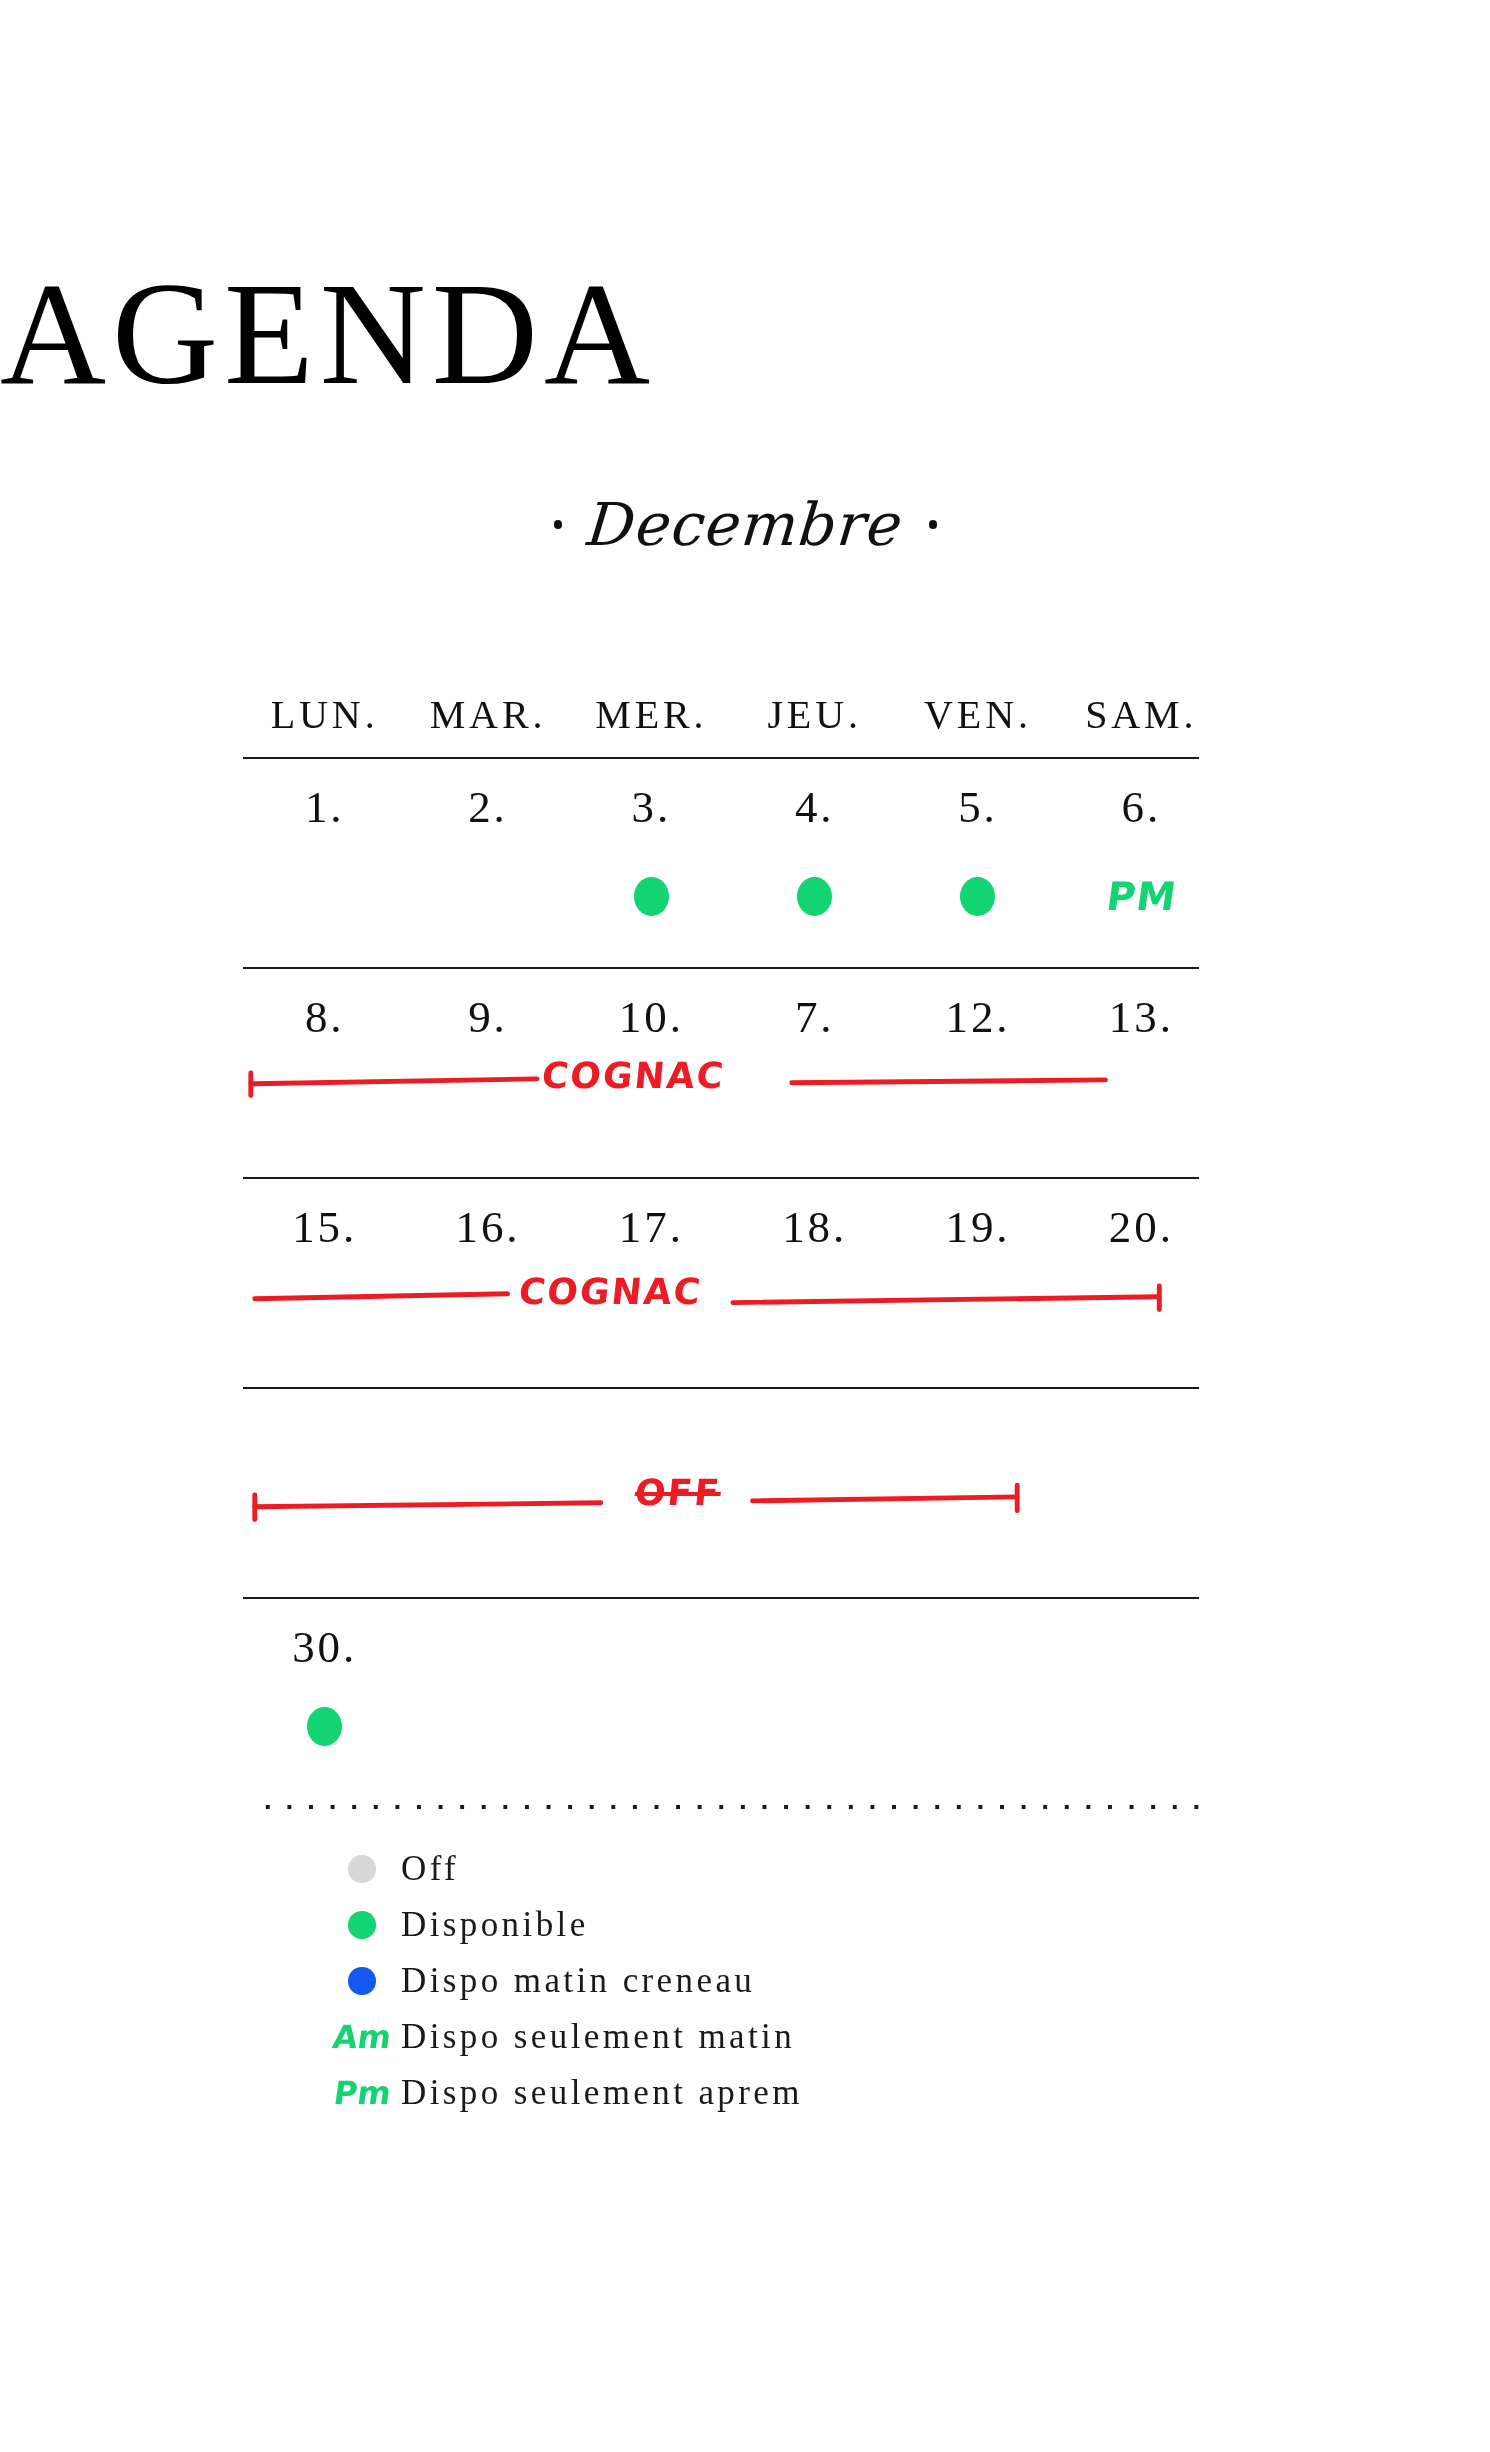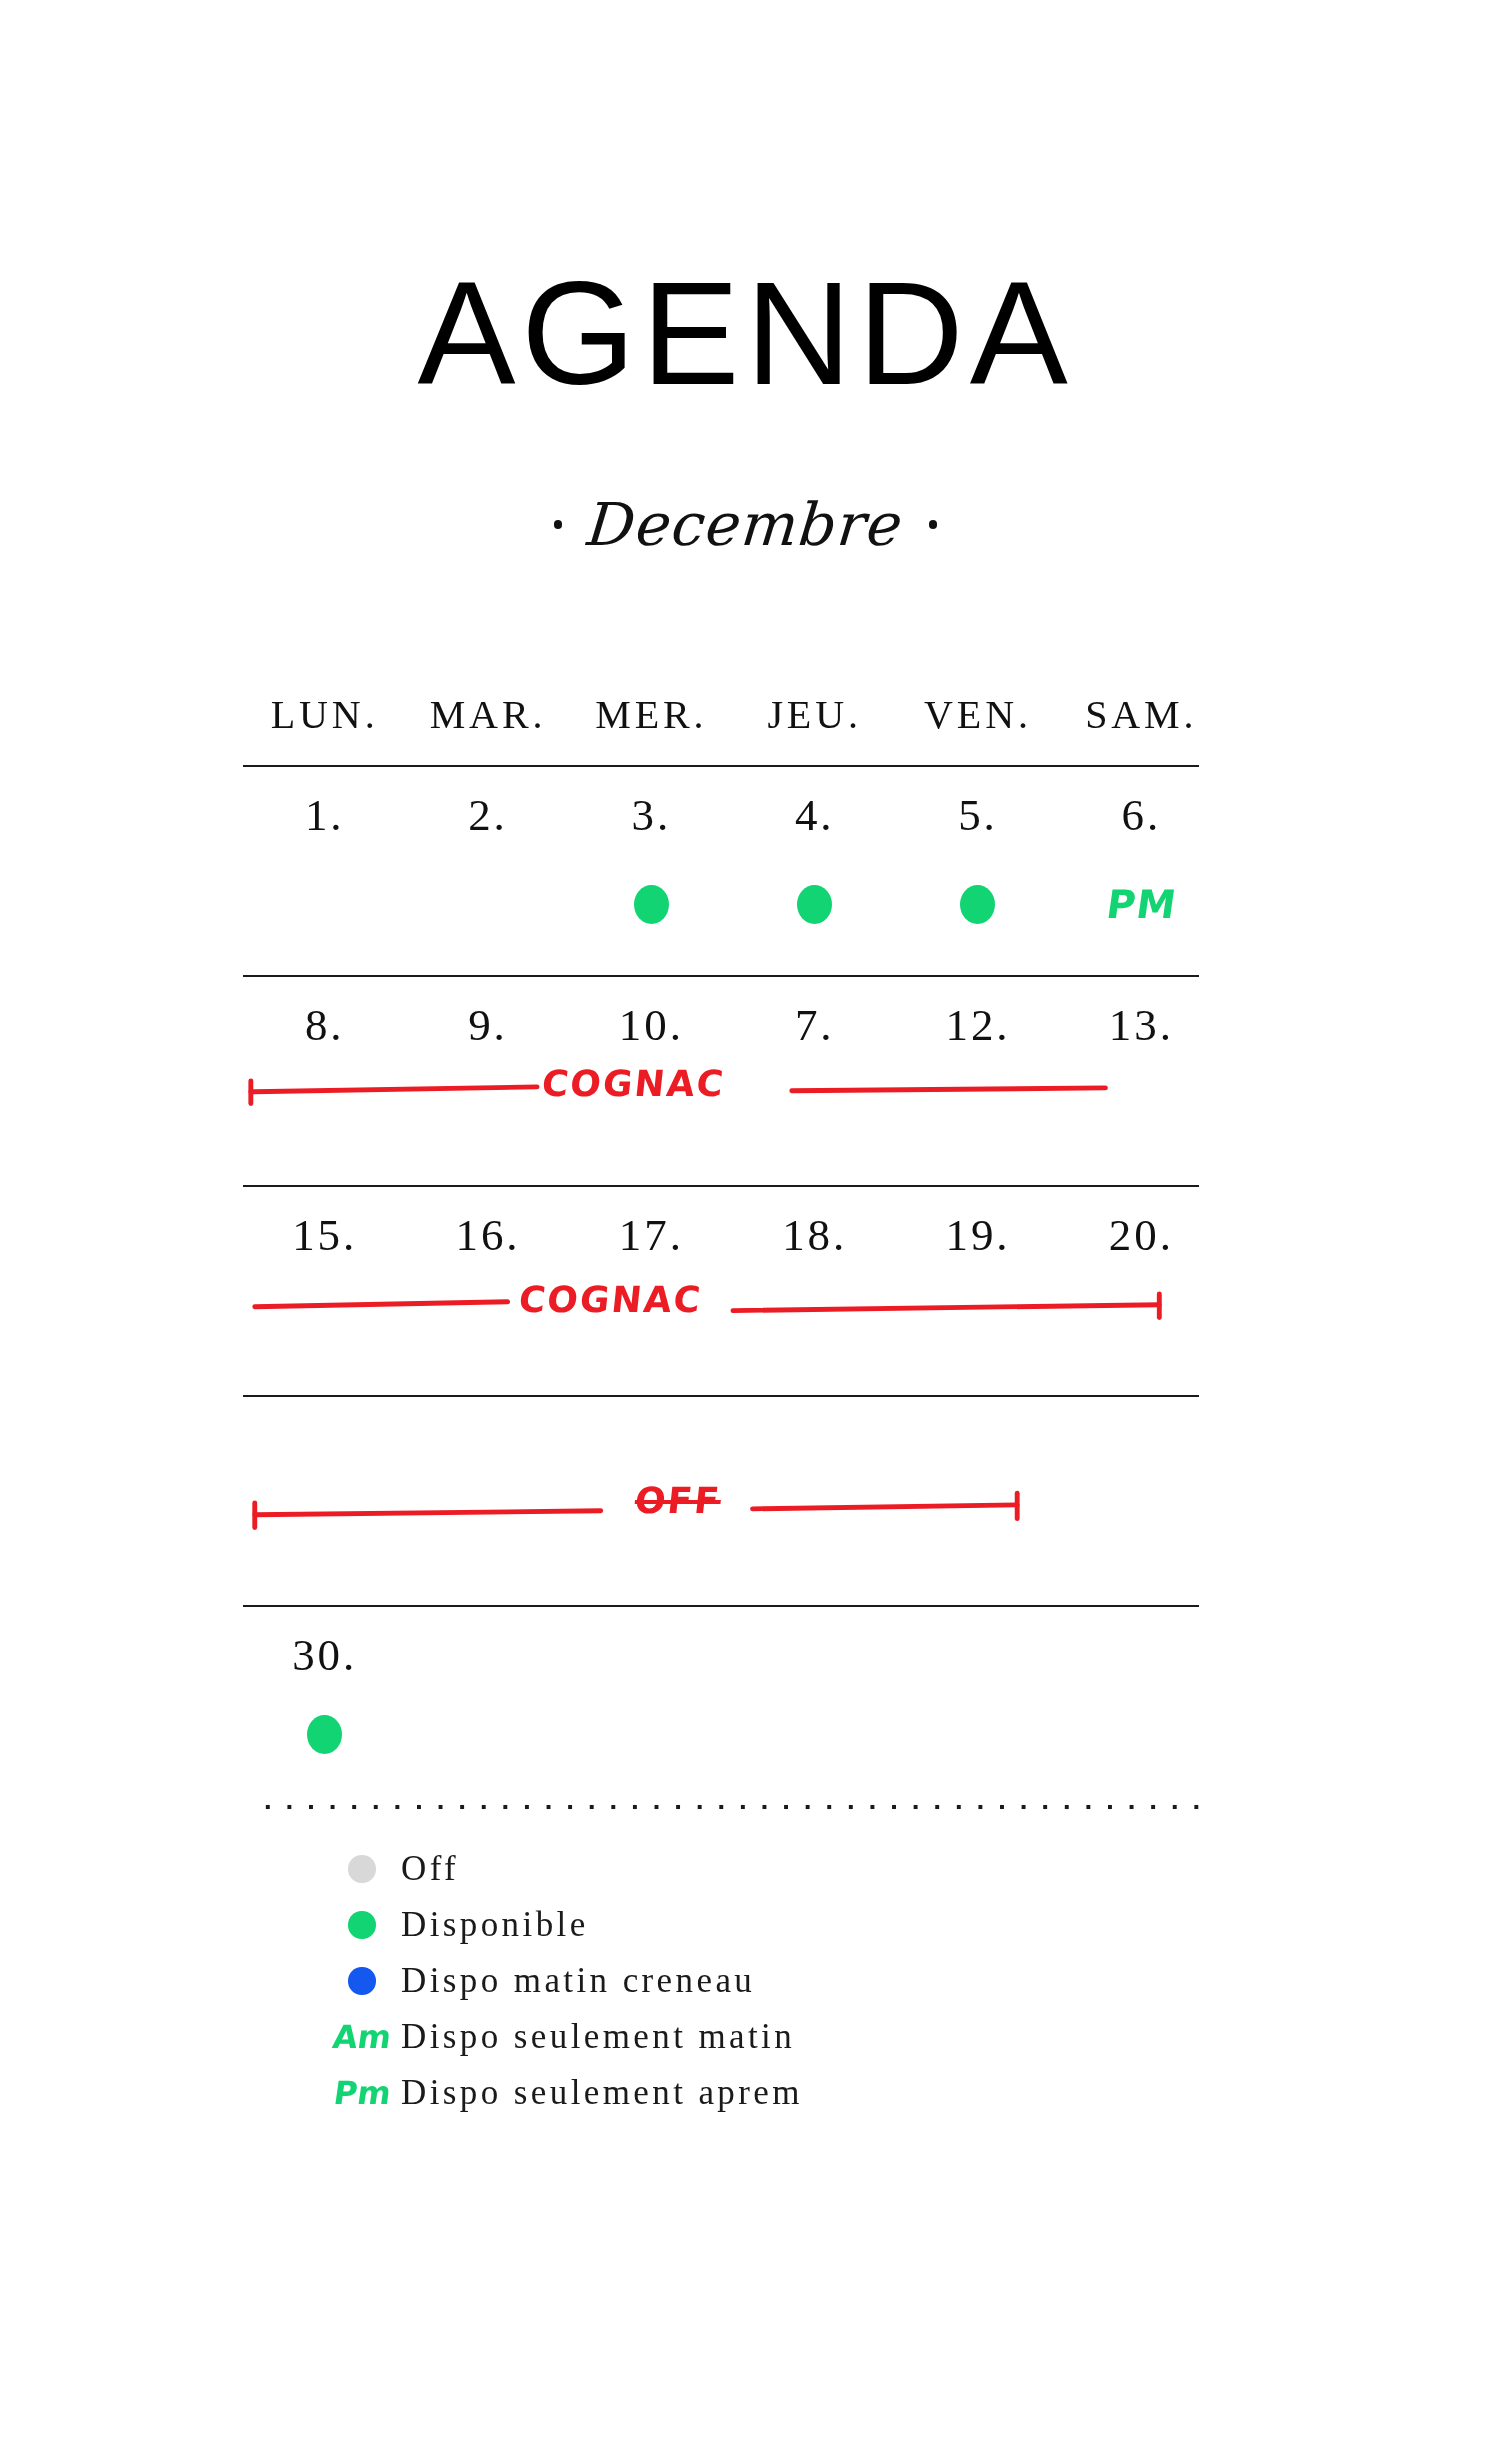--- a/index.html
+++ b/index.html
@@ -21,22 +21,22 @@
     width: 1491px;
     height: 2452px;
   }
 
   
   .title {
     position: absolute;
     top: 260px;
     left: 0;
     width: 1491px;
-    text-align: center;
-    font-family: Liberation Sans, sans-serif;
+    text-align: left;
+    font-family: Liberation Serif, serif;
     font-size: 147px;
     letter-spacing: 5.9px;
     line-height: 1;
     font-weight: 400;
     color: #000;
   }
   .subtitle-row {
     position: absolute;
     top: 490px;
     left: 0;
@@ -68,21 +68,21 @@
     top: 691px;
     width: 980px;
   }
   .weekdays {
     display: grid;
     grid-template-columns: repeat(6, 1fr);
     font-family: "Liberation Serif", serif;
     font-size: 40px;
     letter-spacing: 3.9px;
     text-align: center;
-    padding-bottom: 27px;
+    padding-bottom: 19px;
   }
   .rule {
     height: 2px;
     background: #1a1a1a;
     width: 100%;
   }
   .rule.short {
     width: 956px;
   }
   .week {

